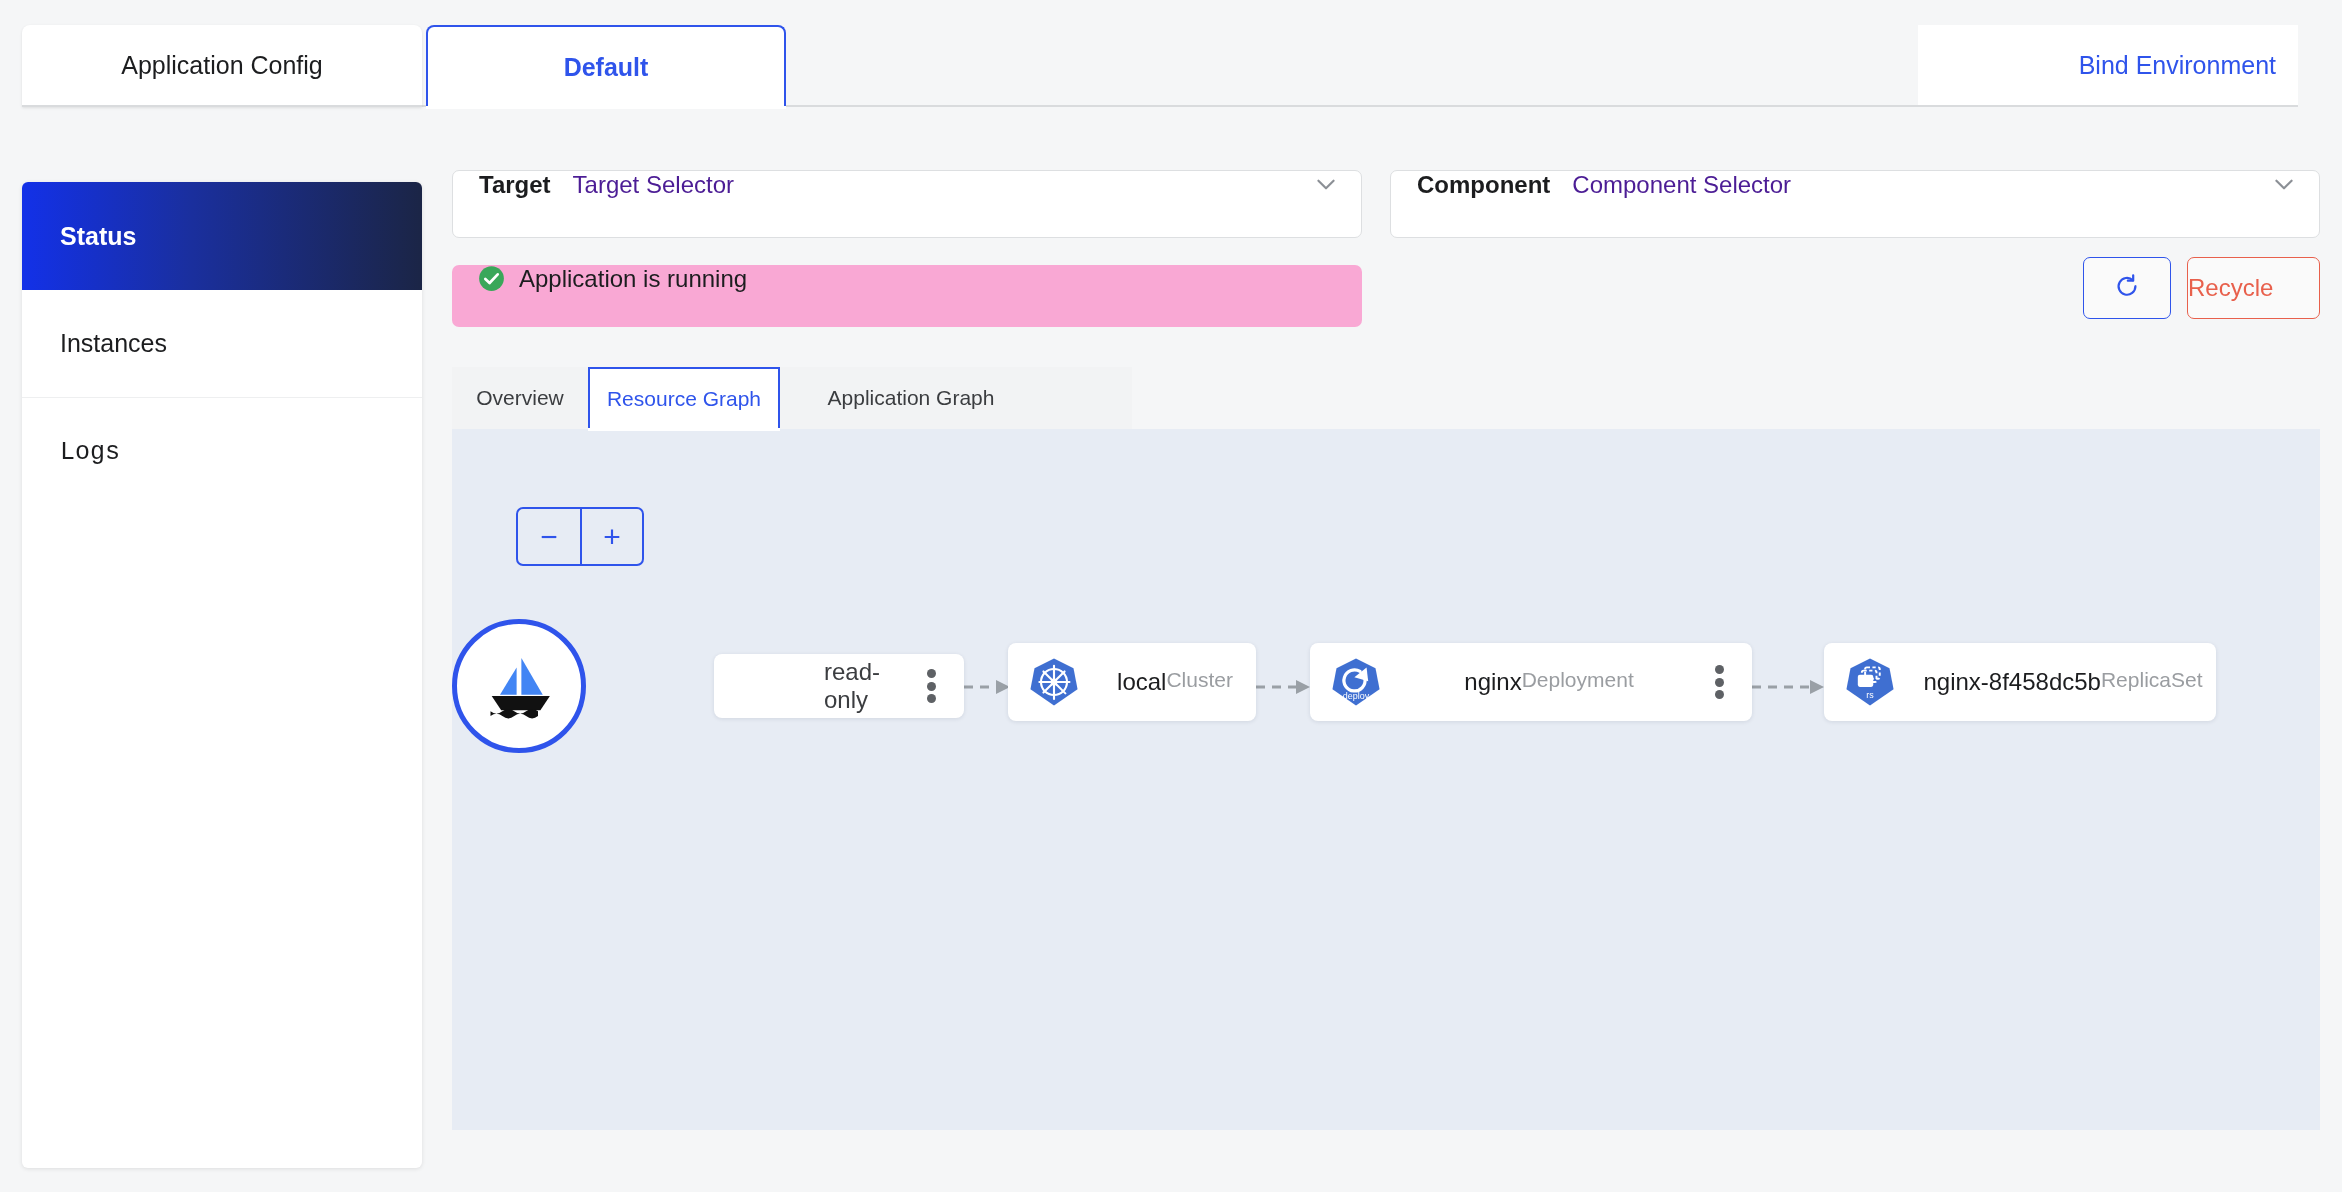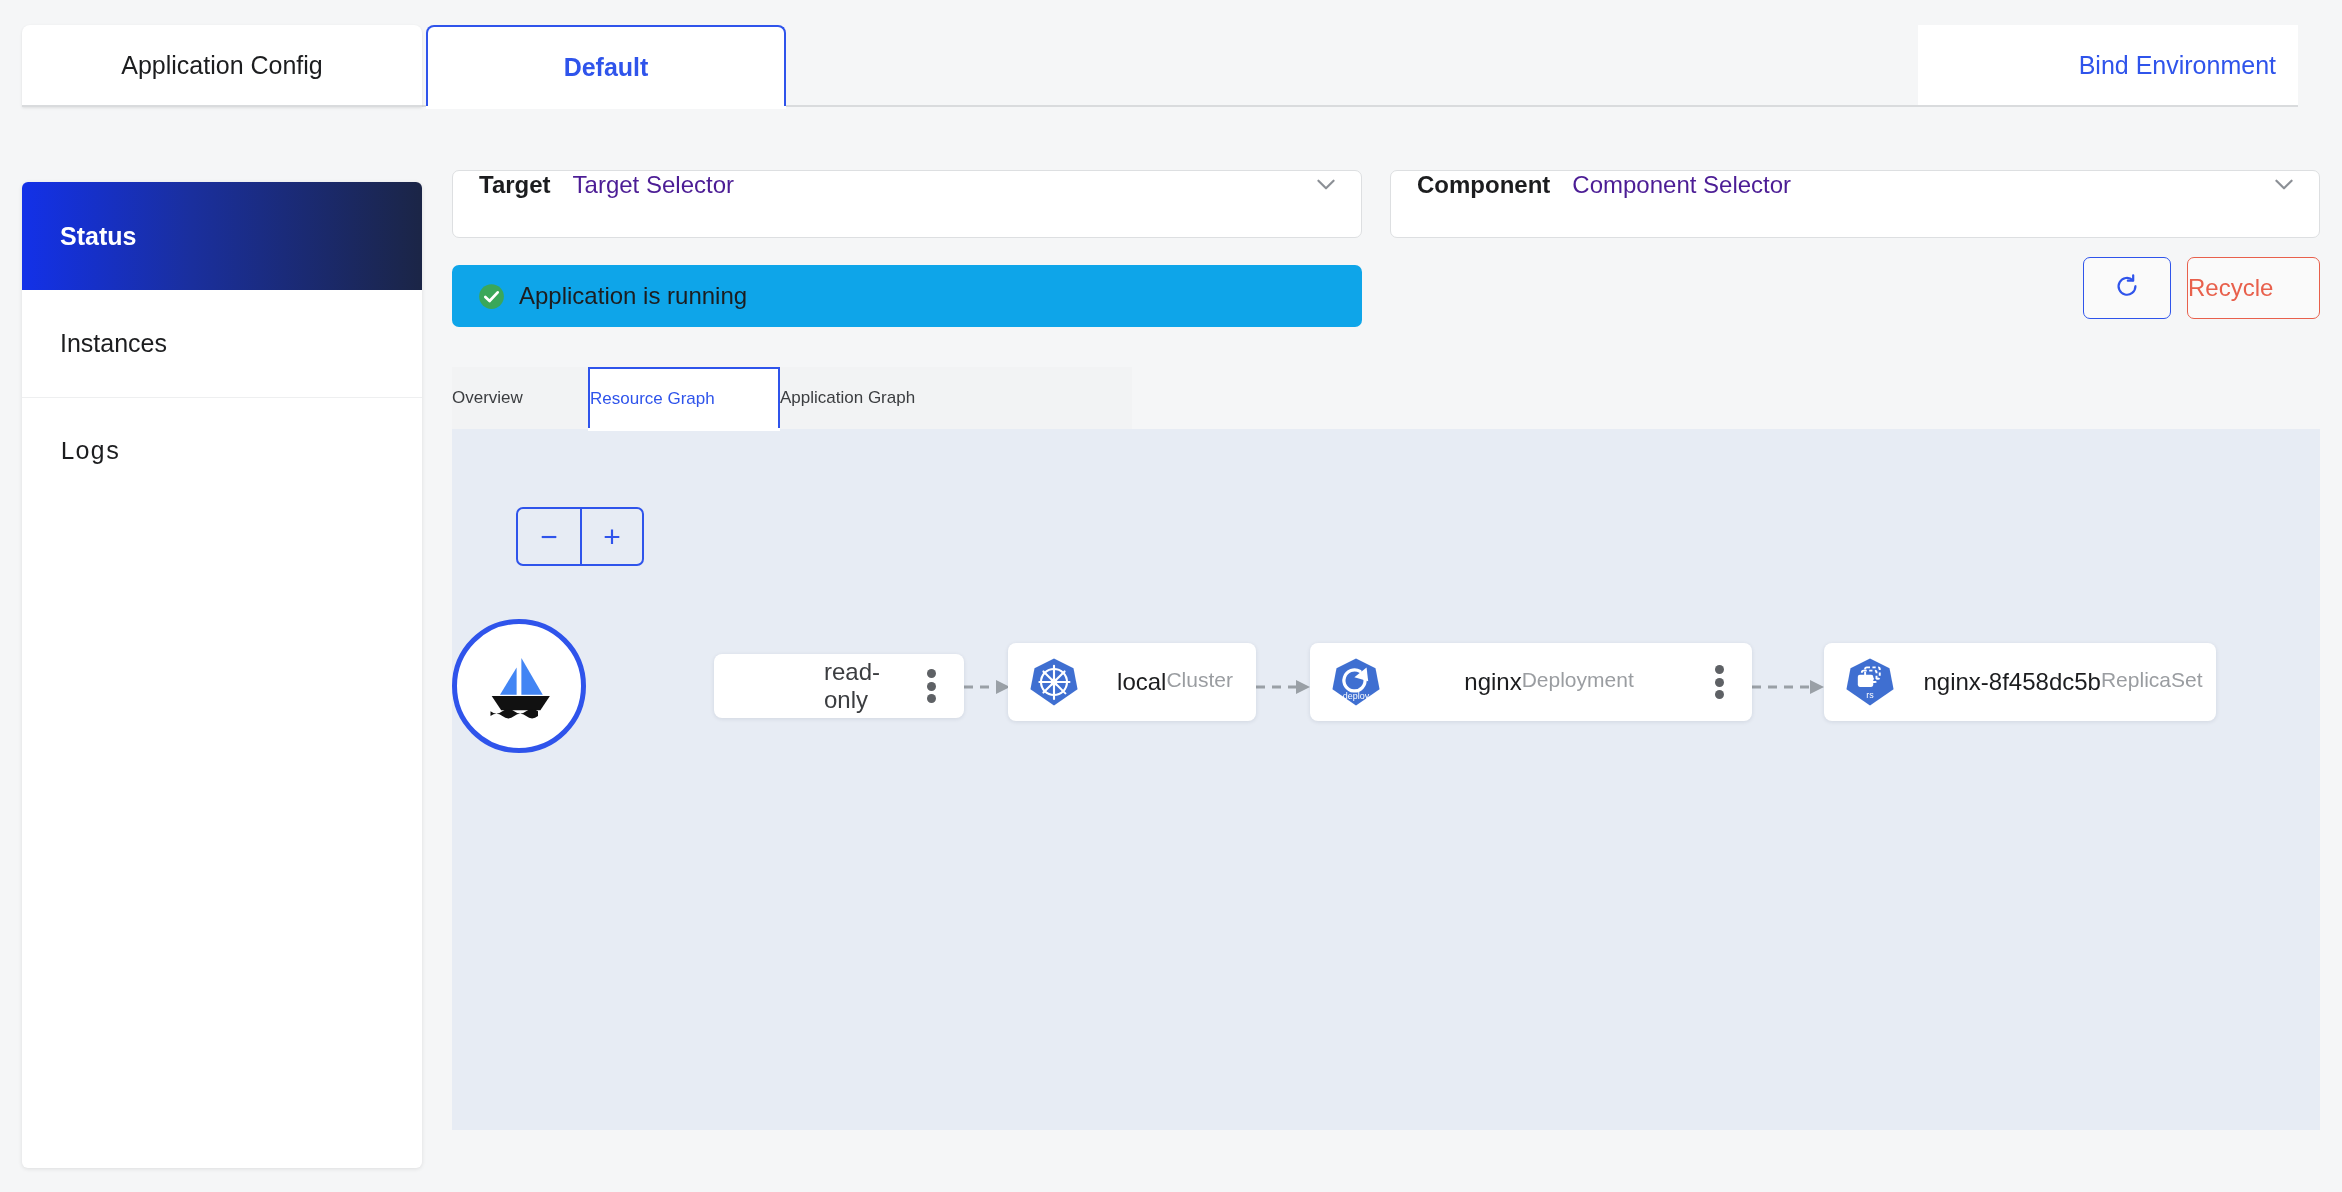--- a/index.html
+++ b/index.html
@@ -113,23 +113,23 @@
   .sel-label { font-size: 24px; font-weight: bold; color: #1c1d1f; white-space: nowrap; }
   .sel-placeholder { font-size: 24px; color: #4c1d95; margin-left: 22px; flex: 1; }
   .chevron { width: 26px; height: 26px; flex: none; }
   .chevron svg { display: block; }
 
   
   .status-row { position: relative; height: 62px; margin-top: 27px; }
   .status-banner {
     position: absolute; left: 0; top: 0;
     width: 910px; height: 62px;
-    background: #0ea5e9;
+    background: #f9a8d4;
     border-radius: 7px;
-    display: flex; align-items: center;
+    display: flex; align-items: flex-start;
     padding-left: 26px;
   }
   .check-icon { width: 27px; height: 27px; flex: none; }
   .status-text { font-size: 24px; color: #1c1d1f; margin-left: 14px; }
 
   .btn-refresh {
     position: absolute; right: 149px; top: -8px;
     width: 88px; height: 62px;
     border: 1.5px solid #2f54eb;
     border-radius: 7px;
@@ -155,22 +155,22 @@
     height: 62px;
     width: 100%;
   }
   .inner-tabs-bg {
     position: absolute; left: 0; top: 0;
     width: 680px; height: 62px;
     background: #f2f3f4;
   }
   .inner-tab {
     position: absolute; top: 0; height: 62px;
-    display: flex; align-items: center; justify-content: flex-start;
-    font-size: 17px; color: #3b3d40;
+    display: flex; align-items: center; justify-content: center;
+    font-size: 21px; color: #3b3d40;
     cursor: pointer;
   }
   .inner-tab.it-overview { left: 0; width: 136px; }
   .inner-tab.it-resource {
     left: 136px; width: 192px;
     background: #ffffff;
     border: 2px solid #2f54eb;
     border-bottom: none;
     color: #2f54eb;
     z-index: 2;

